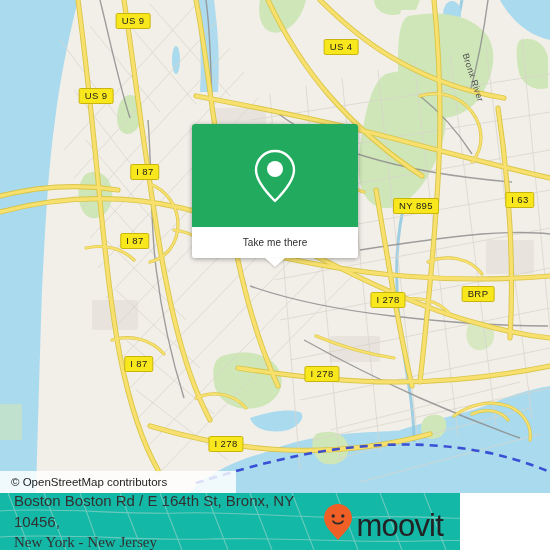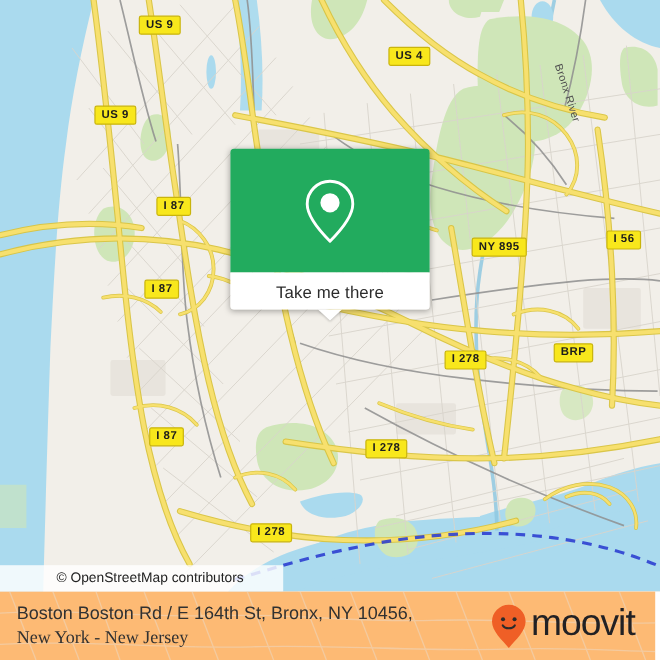--- a/index.html
+++ b/index.html
@@ -32,21 +32,21 @@
   .map-svg { position: absolute; left: 0; top: 0; }
 
   
   .shield {
     position: absolute;
     background: #f8e71c;
     border: 1px solid #c9b40d;
     border-radius: 2px;
     color: #1c1c1c;
     font-size: 9.5px;
-    font-weight: bold;
+    font-weight: normal;
     letter-spacing: 0.4px;
     padding: 2px 5px 2px 5px;
     line-height: 10px;
     white-space: nowrap;
     font-family: "Liberation Sans", sans-serif;
     transform: translate(-50%, -50%);
     box-sizing: border-box;
   }
 
   
@@ -82,21 +82,21 @@
     background: #ffffff;
     height: 31px;
     border-radius: 0 0 3px 3px;
     display: flex;
     align-items: center;
     justify-content: center;
     position: relative;
   }
   .popup-label {
     color: #2c2c2c;
-    font-size: 14px;
+    font-size: 10px;
     font-family: "Liberation Sans", sans-serif;
     letter-spacing: 0.1px;
   }
   .popup-pointer {
     position: absolute;
     left: 50%;
     bottom: -9px;
     margin-left: -10px;
     width: 0; height: 0;
     border-left: 10px solid transparent;
@@ -117,31 +117,30 @@
     align-items: center;
     padding-left: 11px;
     box-sizing: border-box;
     z-index: 45;
   }
   .attribution-text {
     font-size: 11.5px;
     color: #222222;
     font-family: "Liberation Sans", sans-serif;
     white-space: nowrap;
-    margin-left: 36px;
   }
 
   
   .footer {
     position: absolute;
     left: 0;
     top: 493px;
-    width: 546px;
+    width: 460px;
     height: 57px;
-    background: #fdba74;
+    background: #14b8a6;
     overflow: hidden;
   }
   .footer-watermark {
     position: absolute;
     left: 0; top: 0;
     opacity: 0.40;
   }
   .footer-inner {
     position: relative;
     display: flex;
@@ -155,21 +154,21 @@
     color: #313131;
     font-size: 15px;
     line-height: 21px;
     font-family: "Liberation Sans", sans-serif;
     max-width: 400px;
   }
   .footer-title .line2 { display: block; font-family: Liberation Serif, serif; }
 
   .brand {
     display: flex;
-    align-items: flex-start;
+    align-items: flex-end;
     gap: 3px;
     padding-right: 3px;
   }
   .brand-word {
     color: #222124;
     font-size: 31px;
     letter-spacing: -0.8px;
     font-family: "Liberation Sans", sans-serif;
     line-height: 31px;
   }
@@ -411,21 +410,21 @@
                  C498,453 526,462 550,472" stroke="#2c3fd0" stroke-width="2.6" fill="none" stroke-dasharray="8 6" opacity="0.9"></path>
 
       </g>
     </svg>
 
     <div>
       <div class="shield" style="left:133px; top:21px;">US 9</div>
       <div class="shield" style="left:341px; top:47px;">US 4</div>
       <div class="shield" style="left:96px;  top:96px;">US 9</div>
       <div class="shield" style="left:145px; top:172px;">I 87</div>
-      <div class="shield" style="left:520px; top:200px;">I 56</div>
+      <div class="shield" style="left:520px; top:200px;">I 63</div>
       <div class="shield" style="left:416px; top:206px;">NY 895</div>
       <div class="shield" style="left:135px; top:241px;">I 87</div>
       <div class="shield" style="left:478px; top:294px;">BRP</div>
       <div class="shield" style="left:388px; top:300px;">I 278</div>
       <div class="shield" style="left:139px; top:364px;">I 87</div>
       <div class="shield" style="left:322px; top:374px;">I 278</div>
       <div class="shield" style="left:226px; top:444px;">I 278</div>
     </div>
 
     <div class="river-label" style="left:470px; top:52px; transform: rotate(72deg); transform-origin: left top;">Bronx River</div>

